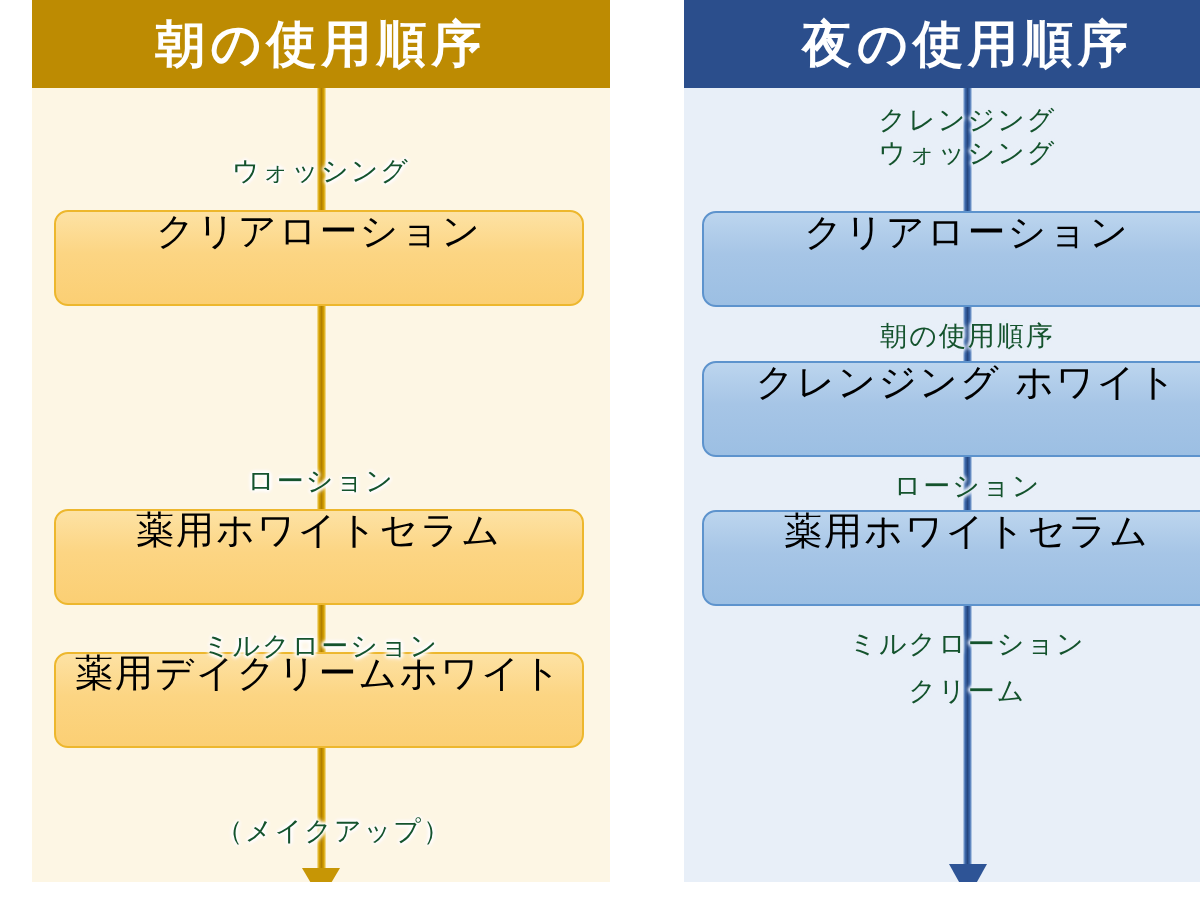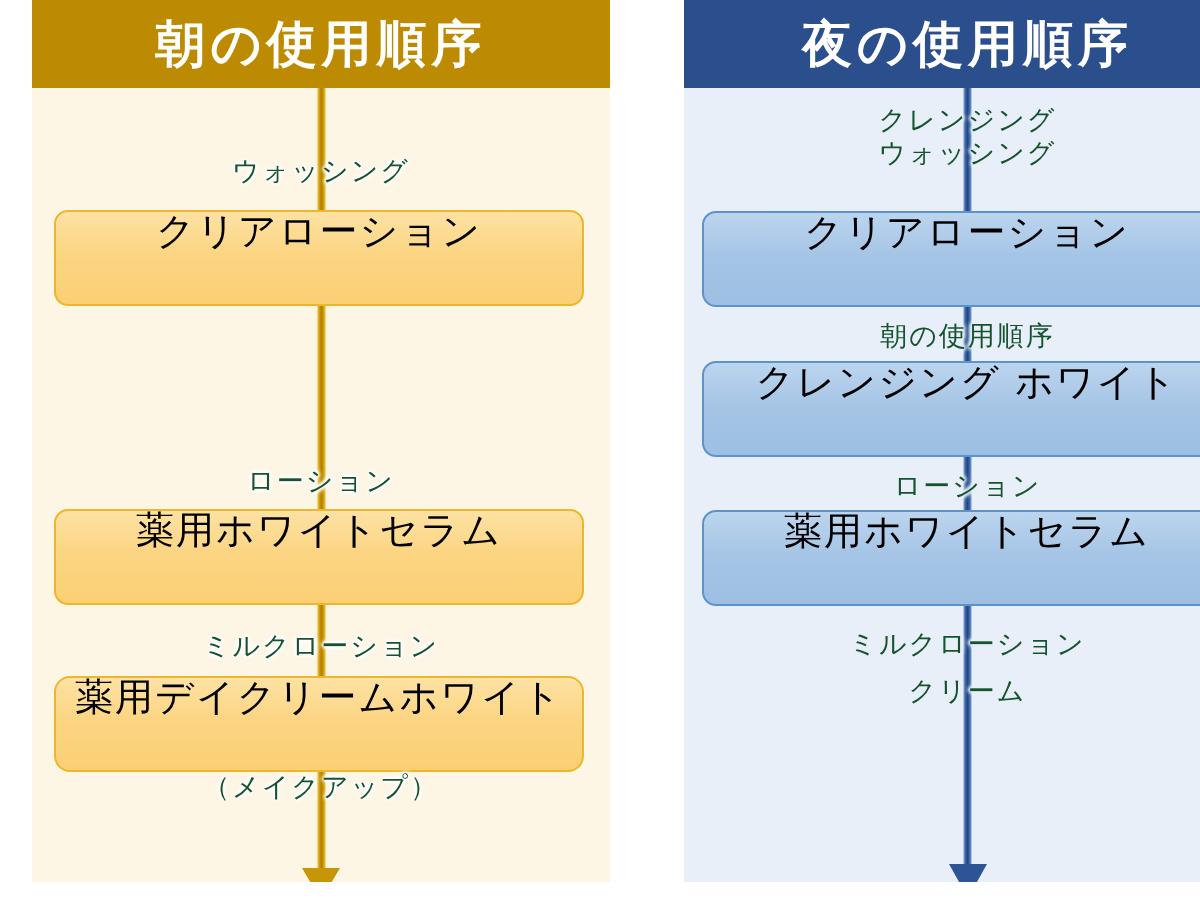--- a/index.html
+++ b/index.html
@@ -196,25 +196,25 @@
     </div>
 
     <div class="step-box" style="top:509px;">
       <span class="step-label">薬用ホワイトセラム</span>
     </div>
 
     <div class="caption" style="top:630px;">
       <span class="caption-text">ミルクローション</span>
     </div>
 
-    <div class="step-box" style="top:676px;border-radius:16px;">
+    <div class="step-box" style="top:652px;">
       <span class="step-label">薬用デイクリームホワイト</span>
     </div>
 
-    <div class="caption" style="top:771px;">
+    <div class="caption" style="top:815px;padding-left:13px;">
       <span class="caption-text">（メイクアップ）</span>
     </div>
 
   </section>
 
   <section class="panel panel-night">
 
     <div class="panel-header">
       <span class="title">夜の使用順序</span>
     </div>

